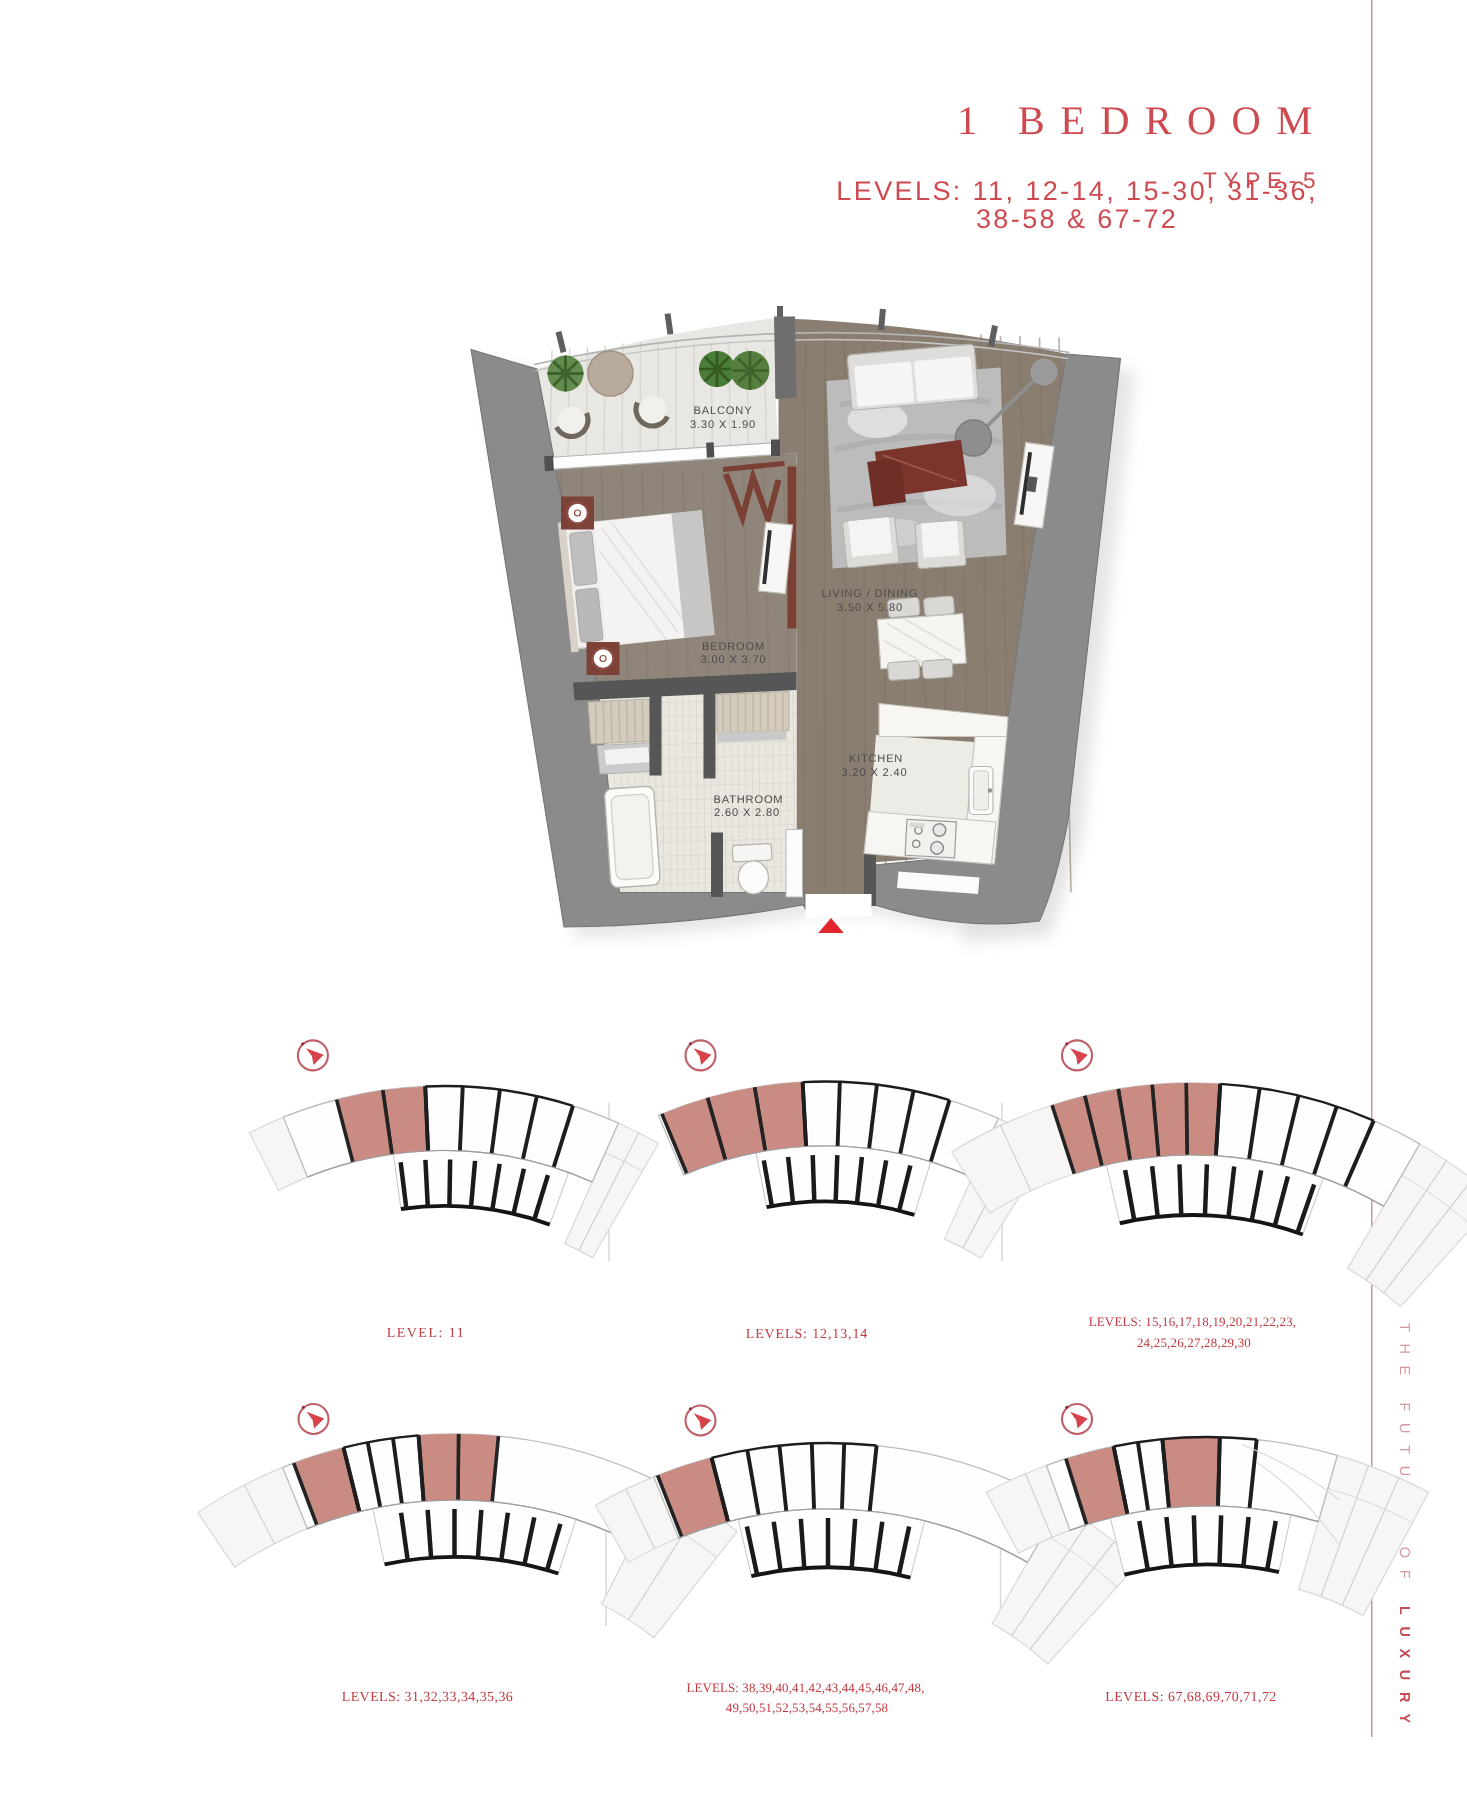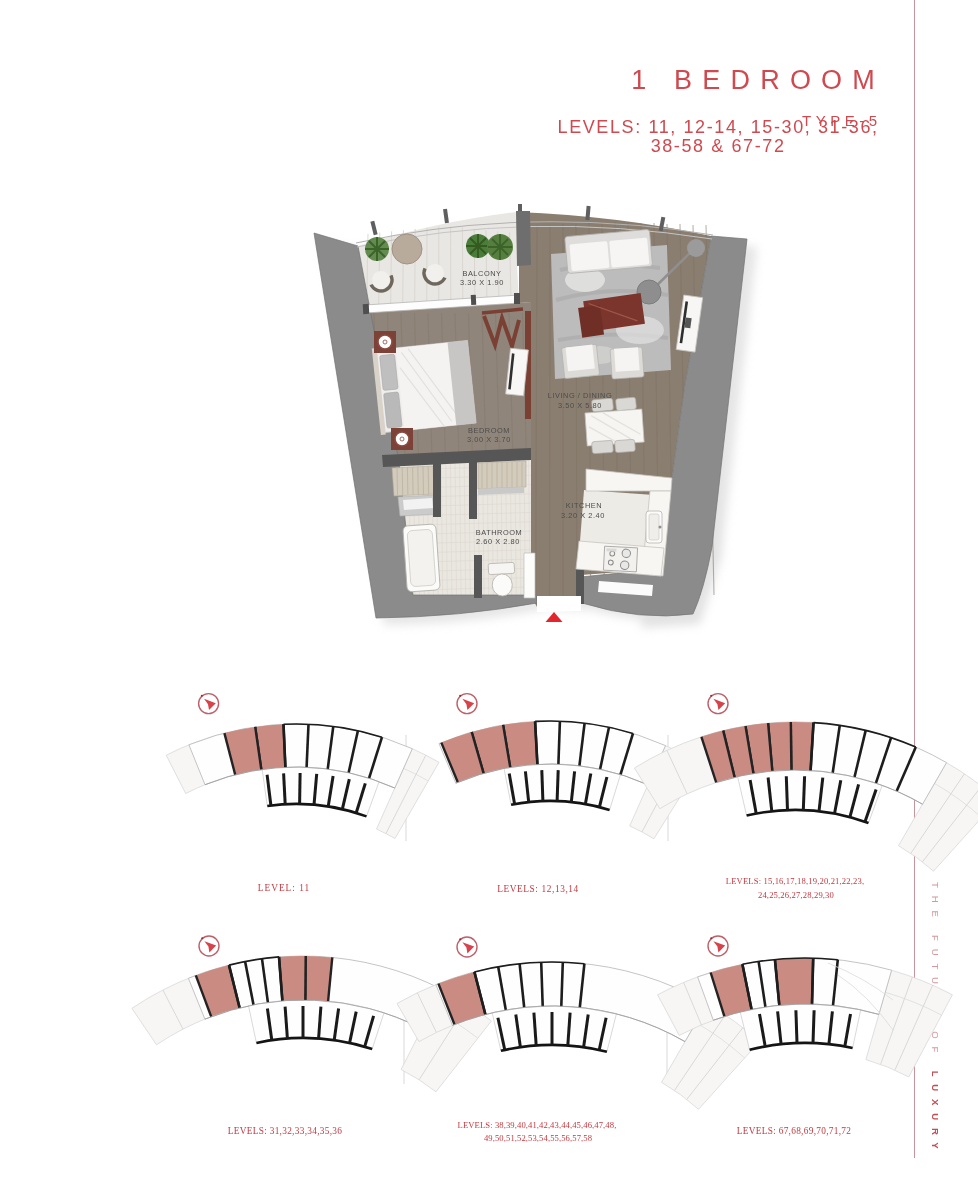--- a/index.html
+++ b/index.html
@@ -2,21 +2,21 @@
 <html><head><meta charset="utf-8">
 <style>
 html,body{margin:0;padding:0;background:#ffffff;}
 #page{position:relative;width:978px;height:1204px;background:#ffffff;overflow:hidden;
   font-family:"Liberation Sans", sans-serif;}
 .abs{position:absolute;}
 .red{color:#cf4a50;}
 </style></head><body>
 <div id="page">
 
-<div class="abs red" style="right:93px;top:67px;font-size:27px;letter-spacing:10.2px;line-height:1;">1 BEDROOM</div>
+<div class="abs red" style="right:93px;top:67px;font-size:27px;letter-spacing:10.2px;line-height:1;font-family:Liberation Serif, serif;">1 BEDROOM</div>
 
 <div class="abs red" style="right:96.5px;top:113px;font-size:15px;letter-spacing:4.5px;line-height:1;">TYPE-5</div>
 
 <div class="abs red" style="right:99.4px;top:118px;font-size:18px;letter-spacing:1.6px;line-height:19px;text-align:center;">LEVELS: 11, 12-14, 15-30, 31-36,<br>38-58 &amp; 67-72</div>
 
 <div class="abs" style="left:914px;top:0;width:1px;height:1158px;background:#c9939c;"></div>
 
 <div class="abs" style="left:930px;top:882px;height:300px;writing-mode:vertical-rl;font-size:9.6px;letter-spacing:7.8px;"><span style="color:#d5989e;">THE FUTURE OF </span><span style="color:#c64b53;font-weight:bold;">LUXURY</span></div>
 <svg class="abs" style="left:0;top:0" width="978" height="1204" viewBox="0 0 978 1204">
 <defs>

